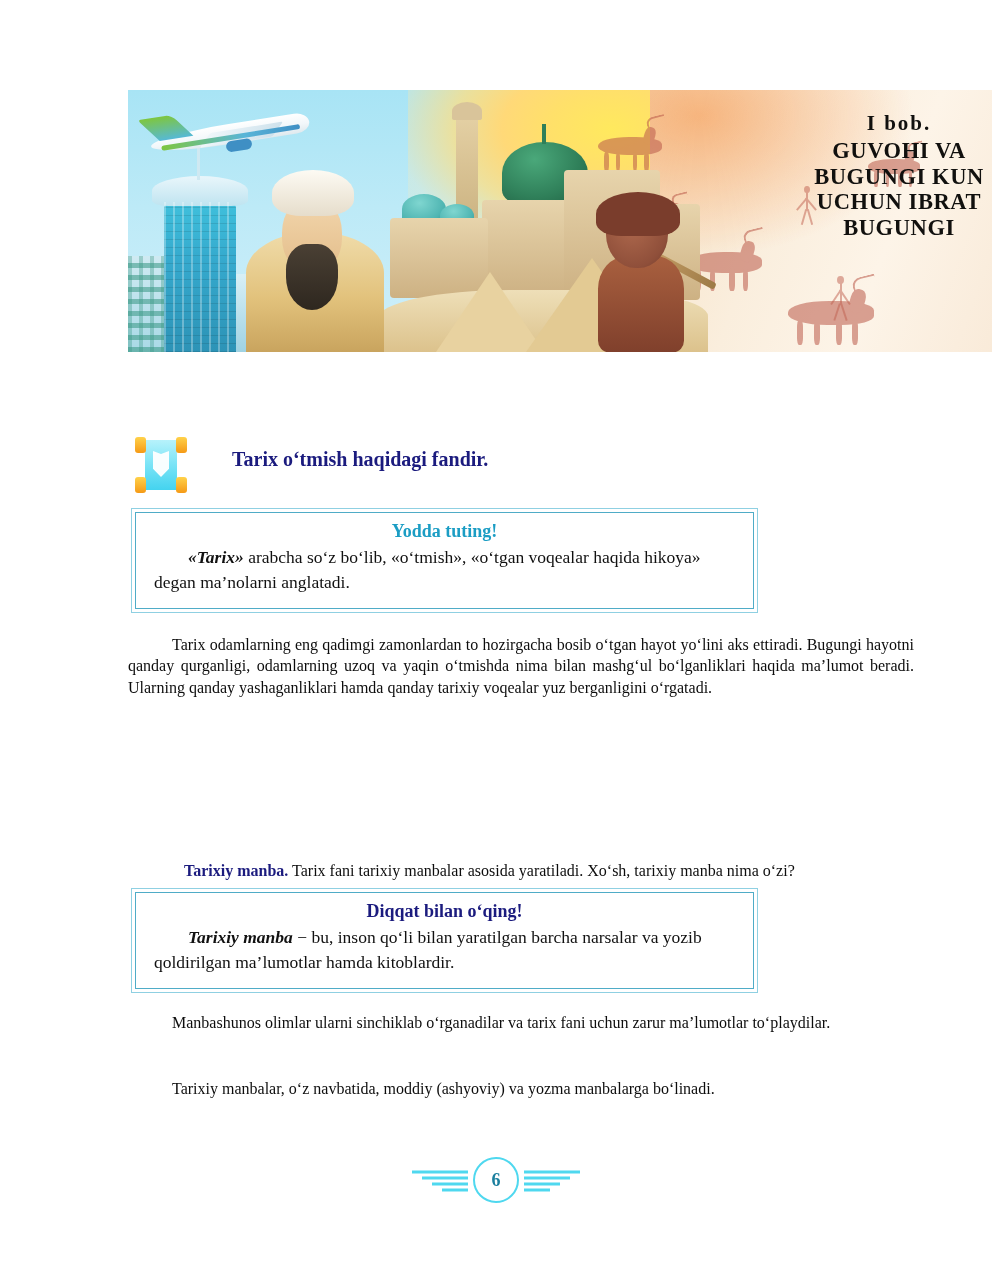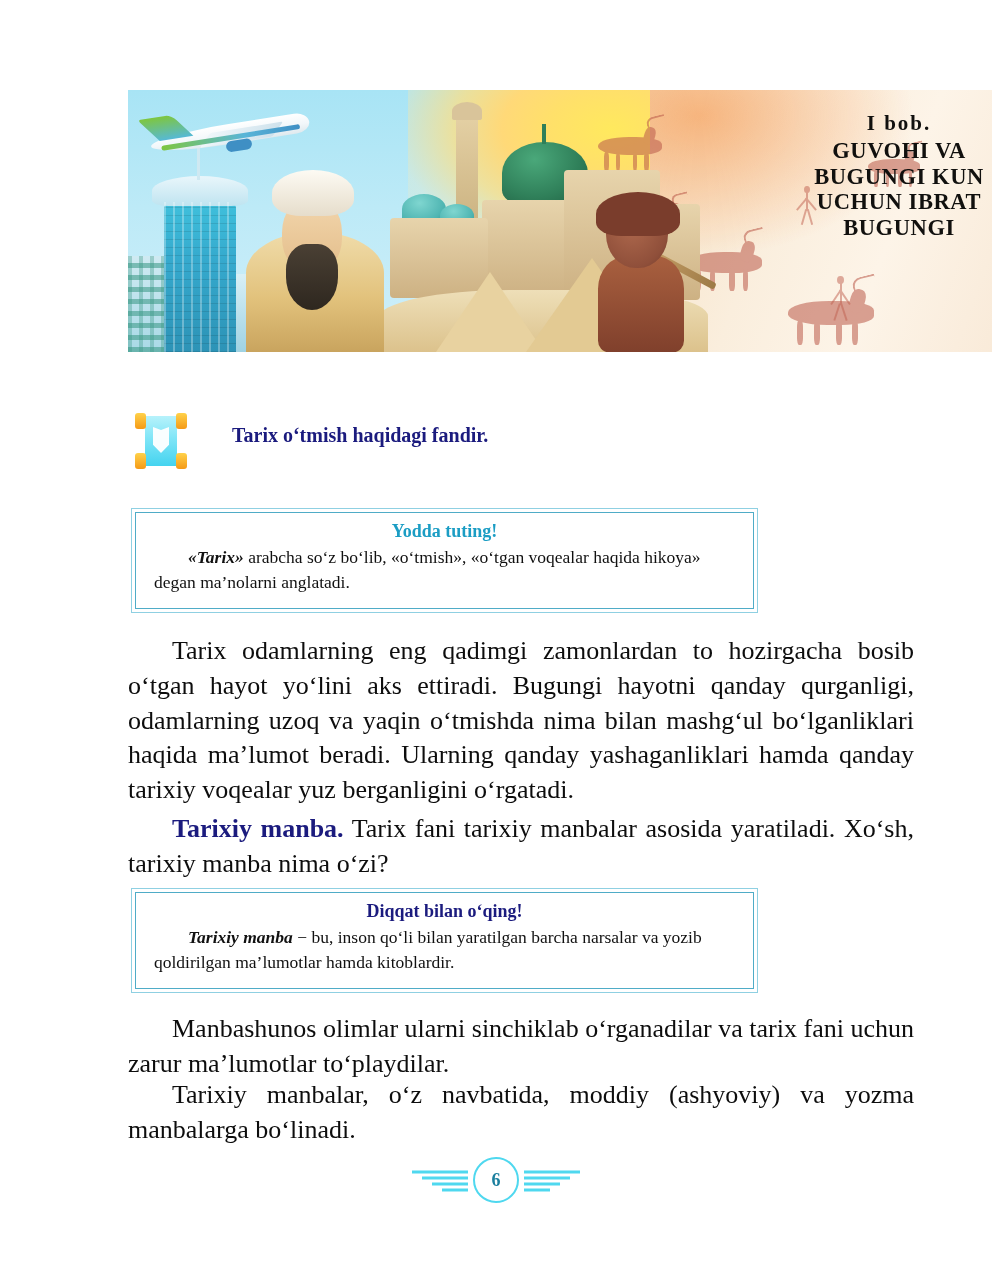--- a/index.html
+++ b/index.html
@@ -387,21 +387,21 @@
     font-size: 22px;
     font-weight: 700;
     color: #1b9dc4;
     letter-spacing: 0.2px;
   }
 
   
   .lead-row {
     position: absolute;
     left: 128px;
-    top: 412px;
+    top: 436px;
     width: 784px;
     height: 60px;
   }
   .scroll-icon {
     position: absolute;
     left: 4px;
     top: 0;
     width: 58px;
     height: 58px;
   }
@@ -472,31 +472,31 @@
   .callout-body b, .callout-body i { font-weight: 700; font-style: italic; text-align: right; }
 
   #callout-1 { top: 508px; }
   #callout-2 { top: 888px; }
 
   
   .para {
     position: absolute;
     left: 128px;
     width: 786px;
-    font-size: 26px;
+    font-size: 16px;
     line-height: 1.34;
     text-align: justify;
     text-justify: inter-word;
     color: #0d0d0d;
   }
   .para .ind { display: inline-block; width: 44px; }
   .para .navy-bold { color: #1b1b7e; font-weight: 700; }
 
   #para-1 { top: 634px; }
-  #para-2 { top: 812px; }
+  #para-2 { top: 860px; margin-left: 12px; }
   #para-3 { top: 1012px; }
   #para-4 { top: 1078px; }
 
   
   .footer {
     position: absolute;
     left: 0;
     top: 1152px;
     width: 992px;
     height: 56px;

